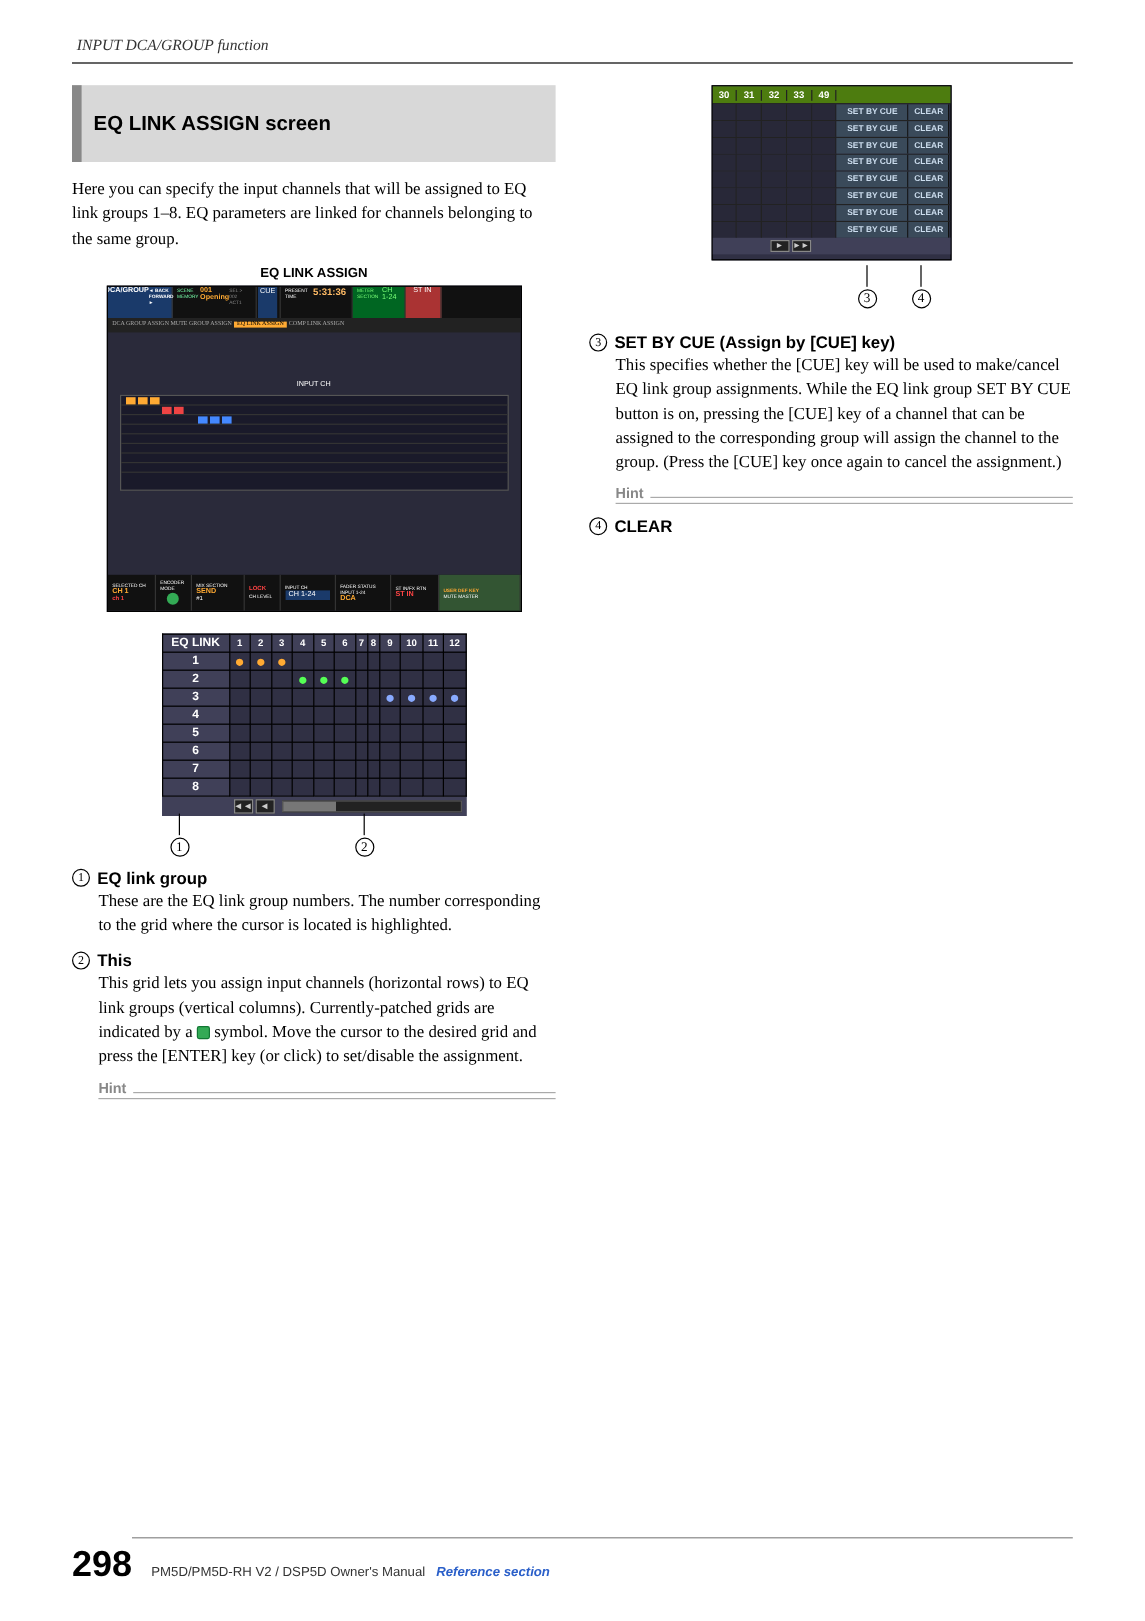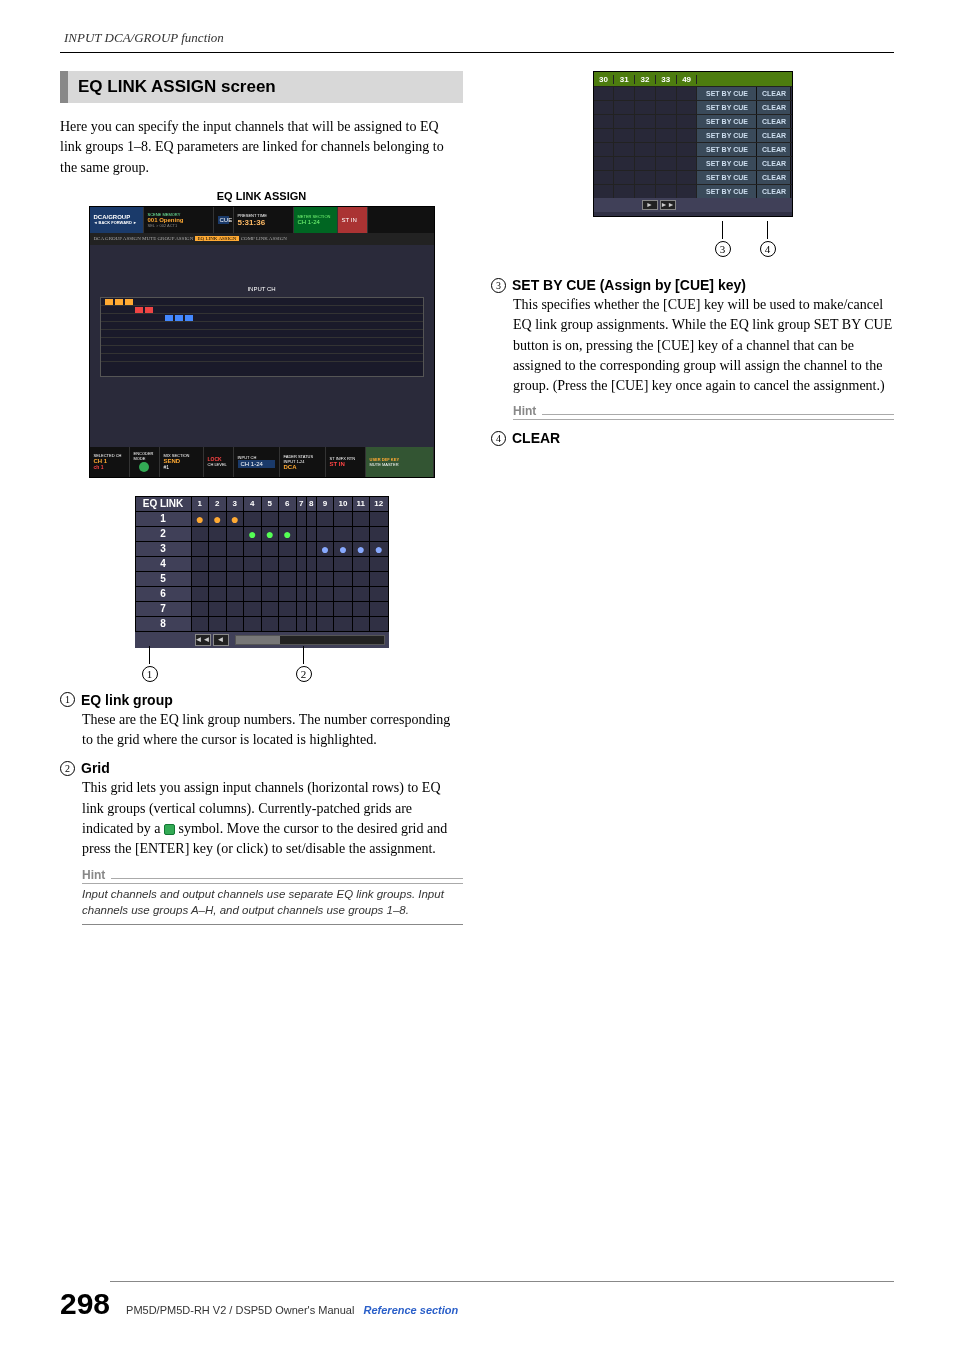--- a/index.html
+++ b/index.html
@@ -31,21 +31,21 @@
     display: flex;
     gap: 28px;
   }
   .col {
     flex: 1;
     min-width: 0;
   }
   .section-title-box {
     background: #d8d8d8;
     border-left: 8px solid #888;
-    padding: 6px 10px;
+    padding: 22px 10px;
     margin-bottom: 14px;
   }
   .section-title {
     font-family: Arial, Helvetica, sans-serif;
     font-weight: bold;
     font-size: 17px;
   }
   .body-text {
     font-size: 14px;
     line-height: 1.45;
@@ -73,21 +73,21 @@
   }
   .ss-topbar {
     height: 26px;
     background: #111;
     display: flex;
     align-items: center;
     font-size: 6px;
     color: #fff;
     font-family: Arial, sans-serif;
   }
-  .ss-topbar .seg { padding: 0 4px; border-right: 1px solid #333; height: 100%; display: flex; flex-direction: column; justify-content: center; }
+  .ss-topbar .seg { padding: 0 4px; border-right: 1px solid #333; height: 100%; display: flex; flex-direction: row; justify-content: center; }
   .ss-dca { background: #1a3a6a; color: #fff; font-weight: bold; }
   .ss-scene { color: #7fa; }
   .ss-time { color: #fb6; }
   .ss-meter { background: #062; color: #7f7; }
   .ss-stin { background: #a33; color: #fff; }
   .ss-tabs { height: 12px; background: #222; font-size: 5px; color: #aaa; display:flex; align-items:center; padding-left:4px;}
   .ss-tabs .active { background: #fa3; color:#000; padding:0 3px;}
   .ss-grid-area {
     position: absolute;
     top: 90px; left: 10px; right: 10px; height: 80px;
@@ -531,31 +531,30 @@
       </div>
 
       <div class="item-heading">
         <span class="num">1</span>
         <span>EQ link group</span>
       </div>
       <p class="item-body">These are the EQ link group numbers. The number corresponding to the grid where the cursor is located is highlighted.</p>
 
       <div class="item-heading">
         <span class="num">2</span>
-        <span>Grid</span>
+        <span>This</span>
       </div>
       <p class="item-body">
         <span>This grid lets you assign input channels (horizontal rows) to EQ link groups (vertical columns). Currently-patched grids are indicated by a </span><span class="green-symbol"></span><span> symbol. Move the cursor to the desired grid and press the [ENTER] key (or click) to set/disable the assignment.</span>
       </p>
 
       <div class="hint-label">
         <span class="t">Hint</span>
           <span class="line"></span>
       </div>
-      <p class="hint-body">Input channels and output channels use separate EQ link groups. Input channels use groups A–H, and output channels use groups 1–8.</p>
     </div>
 
     <div class="col">
 
       <div class="screenshot-right">
         <div class="sr-header">
           <div class="n">30</div>
           <div class="n">31</div>
           <div class="n">32</div>
           <div class="n">33</div>

